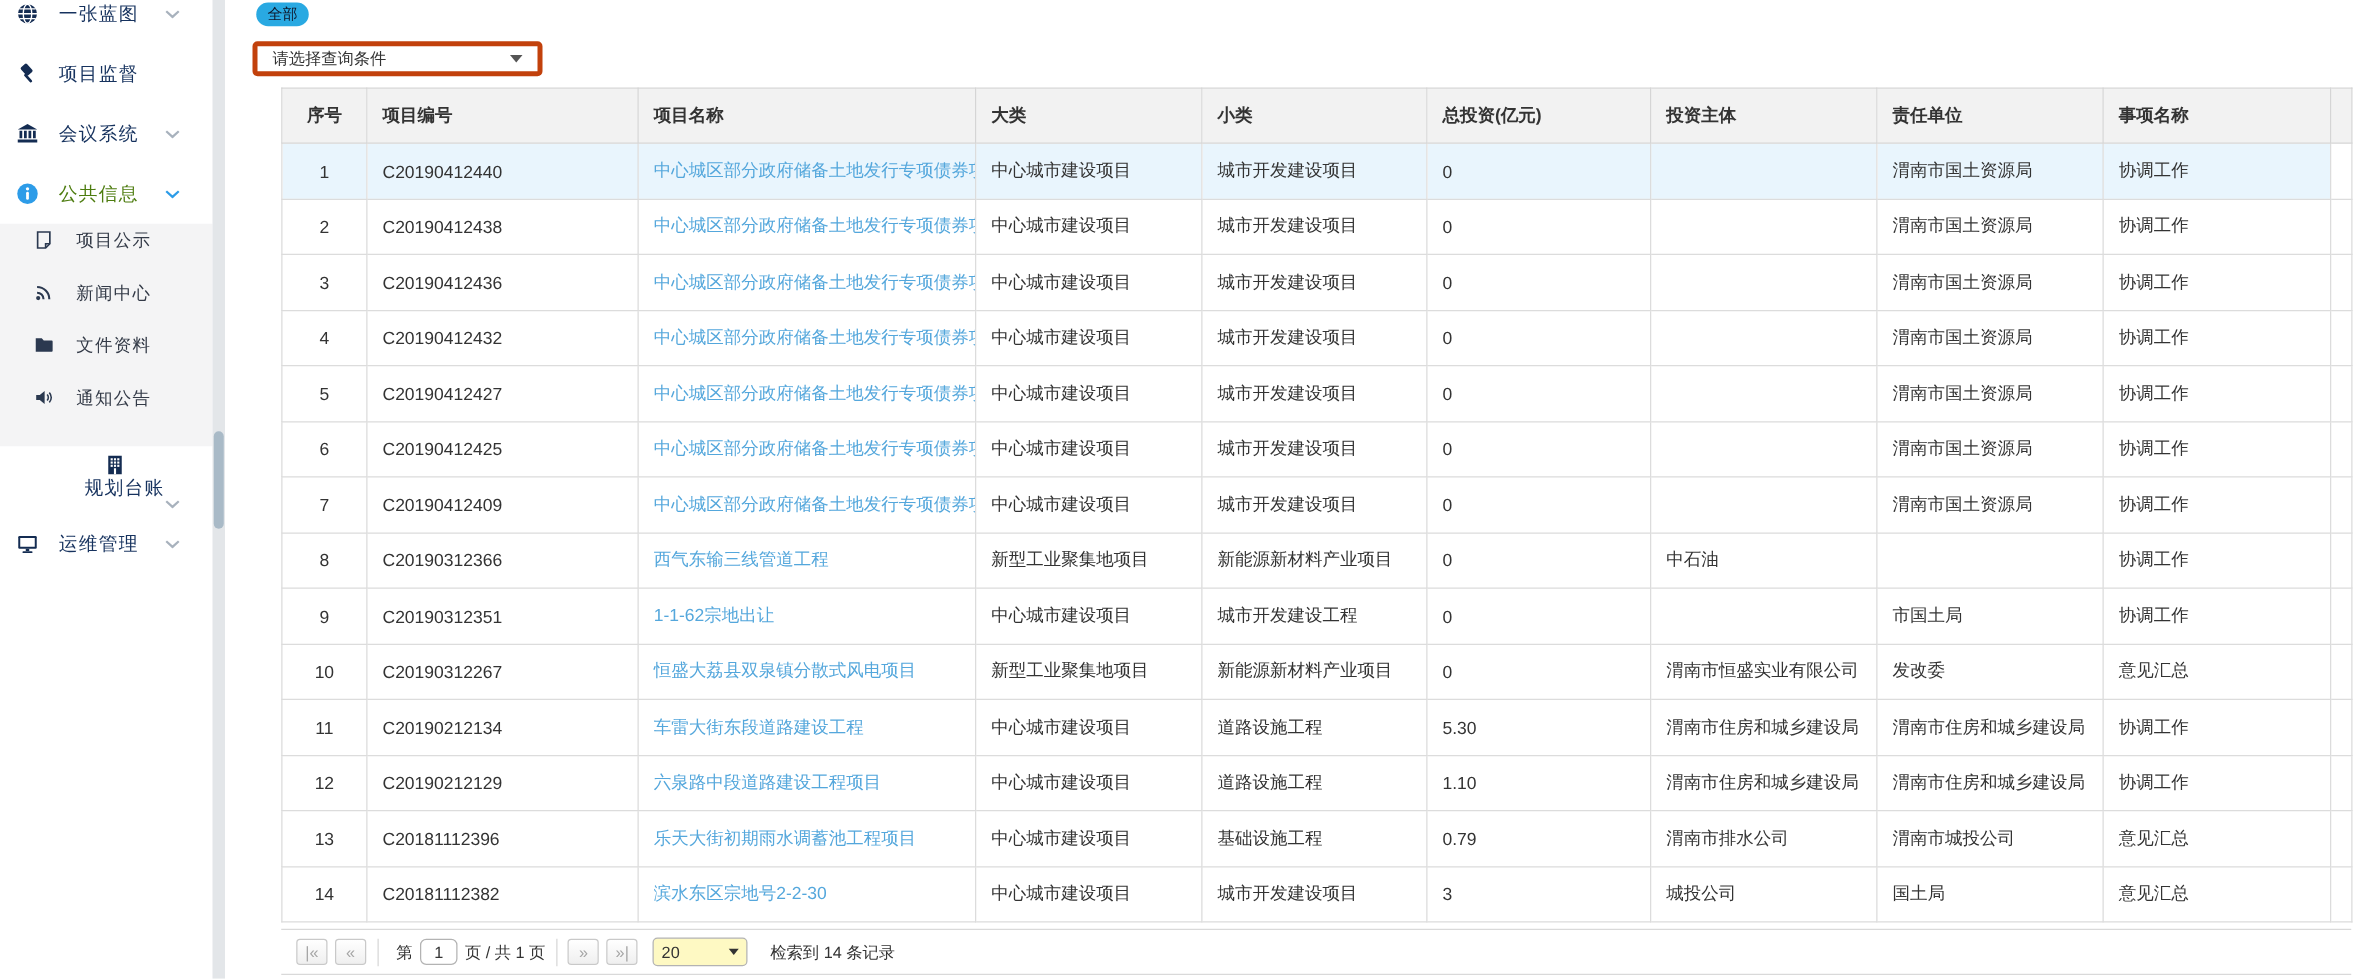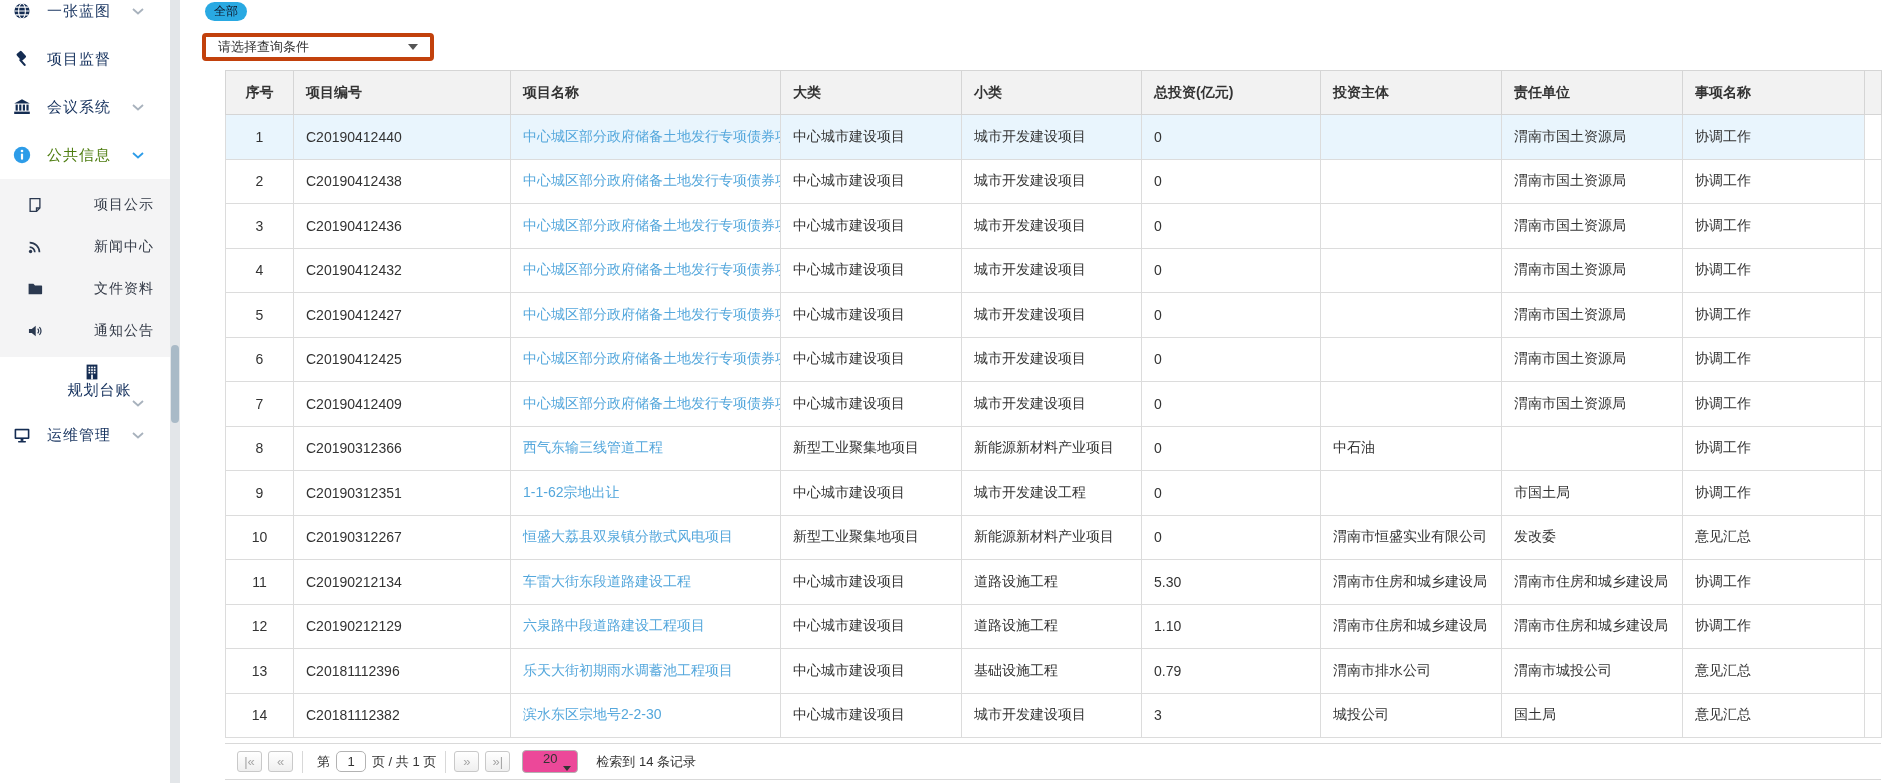--- a/index.html
+++ b/index.html
@@ -19,22 +19,22 @@
     padding-left:13px; font-size:15px; color:#16325e; cursor:pointer;
   }
   .menu-item .mi-label { margin-left:16px; letter-spacing:1px; }
   .menu-item .chevron { margin-left:auto; margin-right:26px; color:#a8b2bd; }
   .menu-item.active { color:#4d7c0f; }
   .menu-item.active .chevron { color:#2d9ce8; }
   .menu-icon { width:18px; height:18px; flex:0 0 18px; color:#142c52; }
   .menu-item.active .menu-icon { color:#2d9ce8; }
   .submenu { background:#f4f4f5; padding:5px 0; }
   .submenu-item {
-    height:42px; display:flex; align-items:center;
-    padding-left:27px; font-size:14px; color:#333a47; cursor:pointer;gap:33px;
+    height:42px; display:flex; align-items:flex-start;
+    padding-left:27px; font-size:14px; color:#333a47; cursor:pointer;
   }
   .submenu-item .mi-label { margin-left:18px; letter-spacing:1px; }
   .submenu-item .menu-icon { width:16px; height:16px; flex:0 0 16px; color:#2b3950; }
   
   .side-scrollbar { position:absolute; left:170px; top:0; width:10px; height:783px; background:#e3e6e9; z-index:3; }
   .side-scroll-thumb { position:absolute; left:1px; top:345px; width:8px; height:78px; background:#a9bac7; border-radius:4px; }
 
   
   .content { position:absolute; left:180px; top:0; width:1715px; height:783px; background:#fff; }
   .pill-btn {
@@ -79,22 +79,22 @@
     display:flex; align-items:center; justify-content:center; padding:0 4px; cursor:pointer;
   }
   .pg-sep { width:1px; height:22px; background:#d8d8d8; margin:0 8px 0 3px; }
   .pg-text { margin:0 6px; }
   .pg-input {
     width:30px; height:21px; border:1px solid #b3b3b3; border-radius:5px;
     text-align:center; font-size:13px; color:#333; outline:none;
     font-family:"Liberation Sans","DejaVu Sans",sans-serif;
   }
   .pg-select {
-    width:56px; height:23px; border:1px solid #b3b3b3; border-radius:4px; background:#ec4899;
-    display:flex; align-items:center; padding:0 6px; margin:0 10px 0 6px; font-size:13px; cursor:pointer;flex-direction:column;
+    width:76px; height:23px; border:1px solid #b3b3b3; border-radius:4px; background:#fef9c3;
+    display:flex; align-items:center; padding:0 6px; margin:0 10px 0 6px; font-size:13px; cursor:pointer;
   }
   .pg-select .caret-down { border-top:5px solid #333; border-left-width:4px; border-right-width:4px; }
   .pg-records { margin-left:8px; }
 </style>
 </head>
 <body>
 
 <div class="sidebar">
   <div class="menu-list">
 

